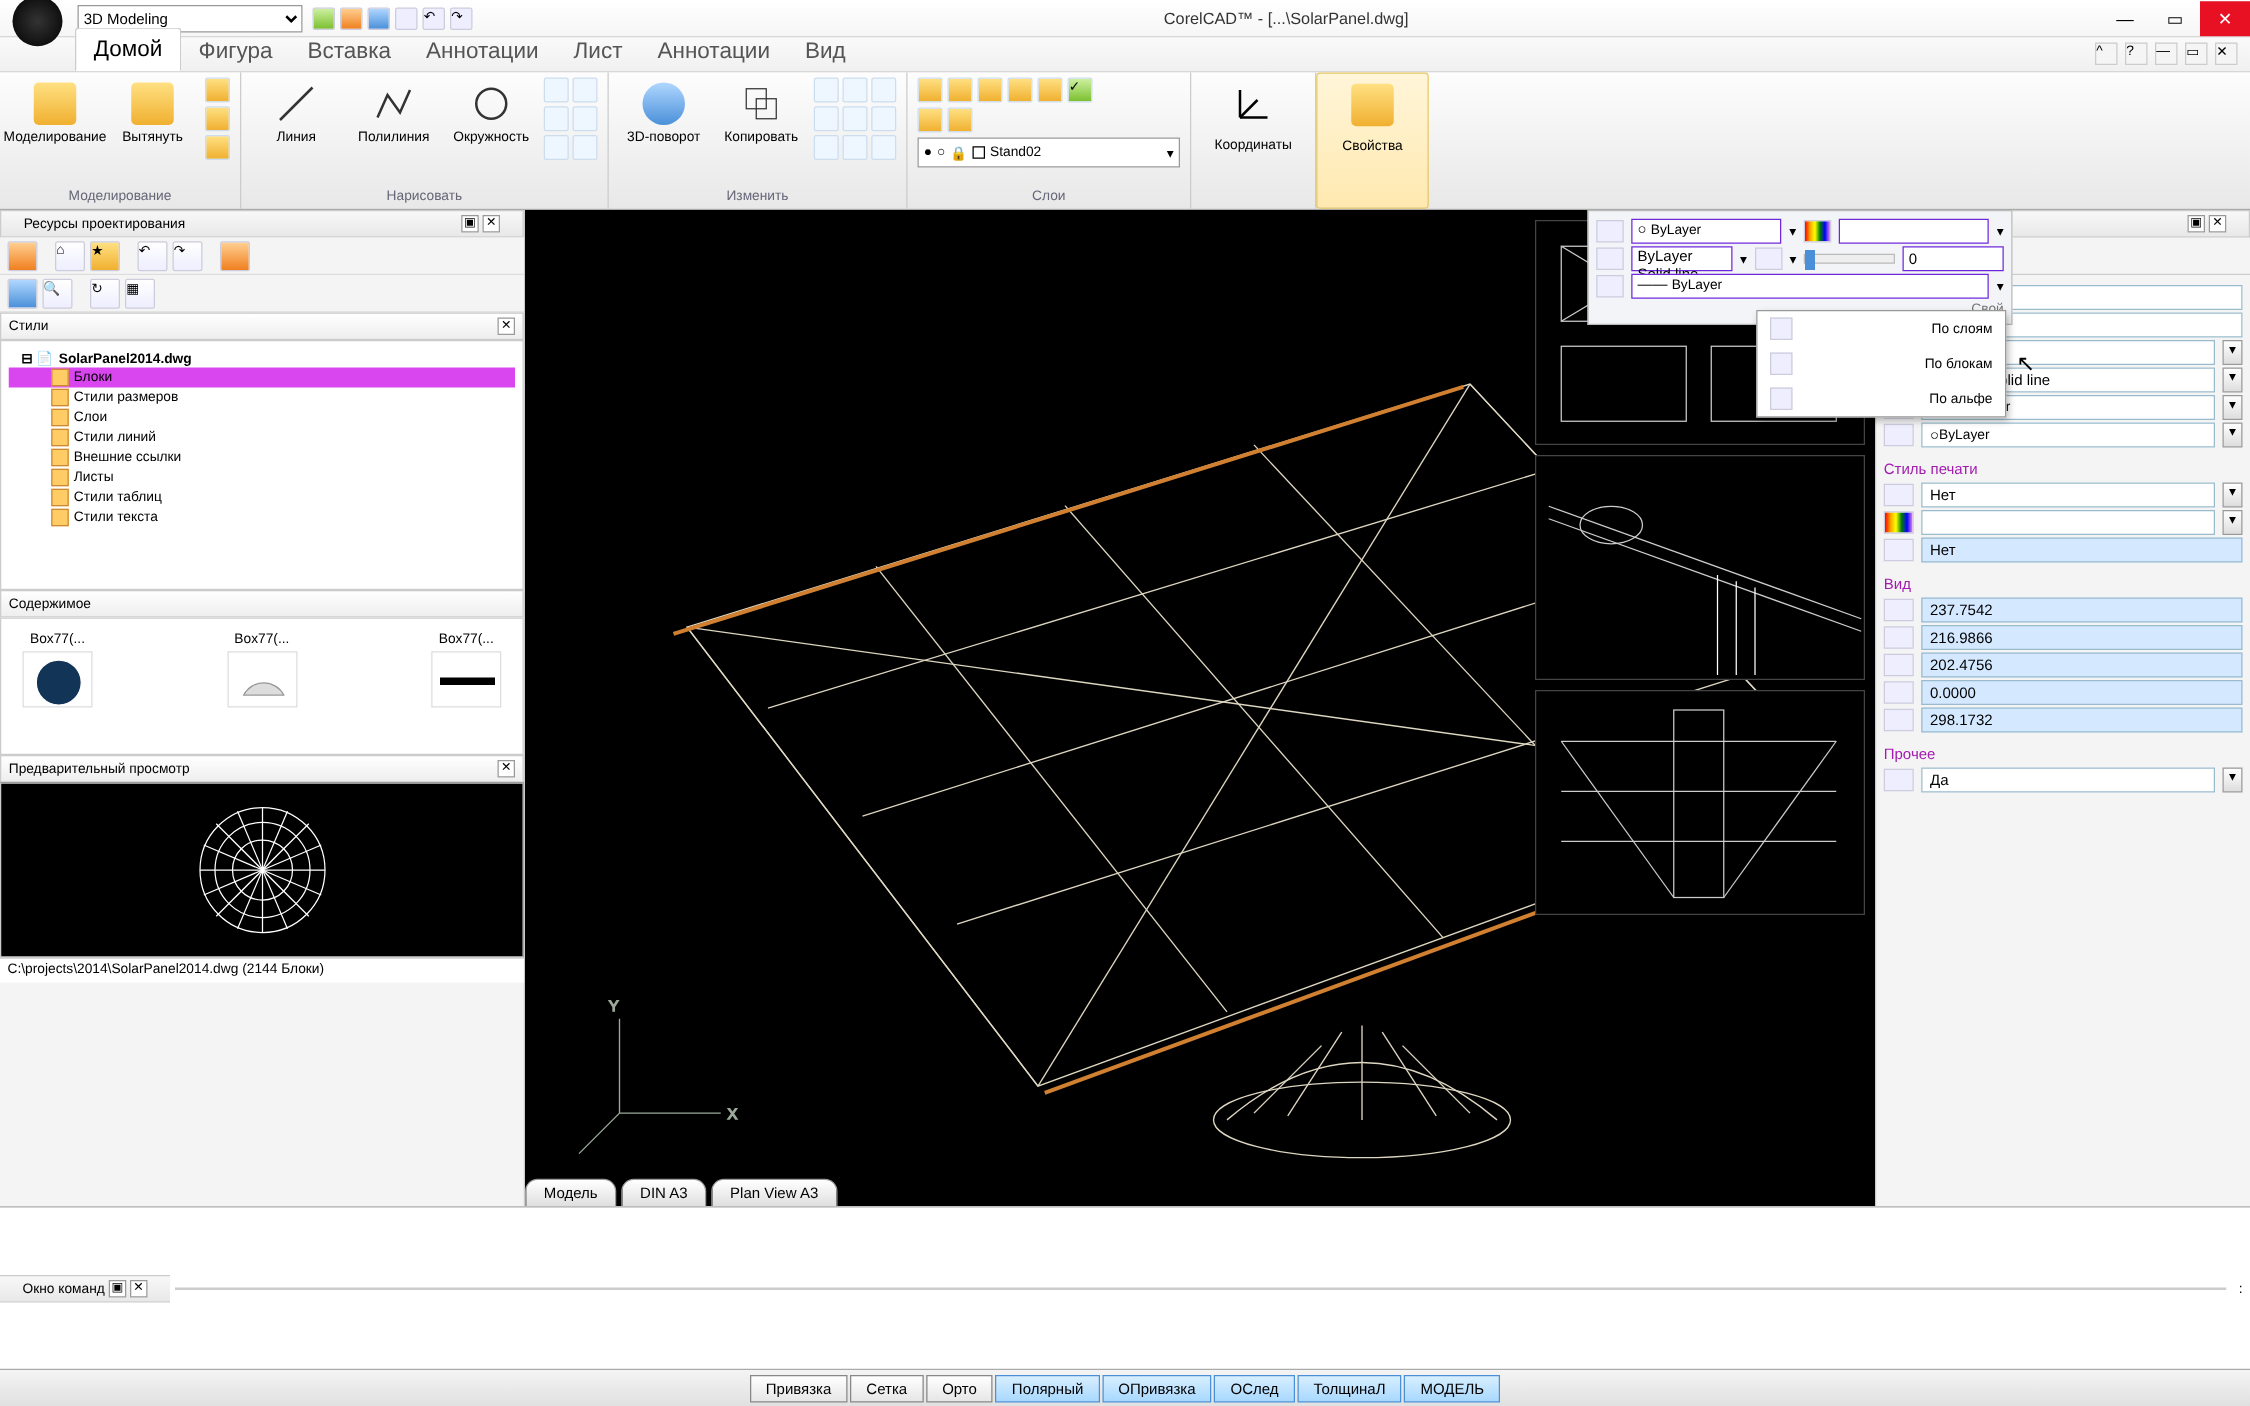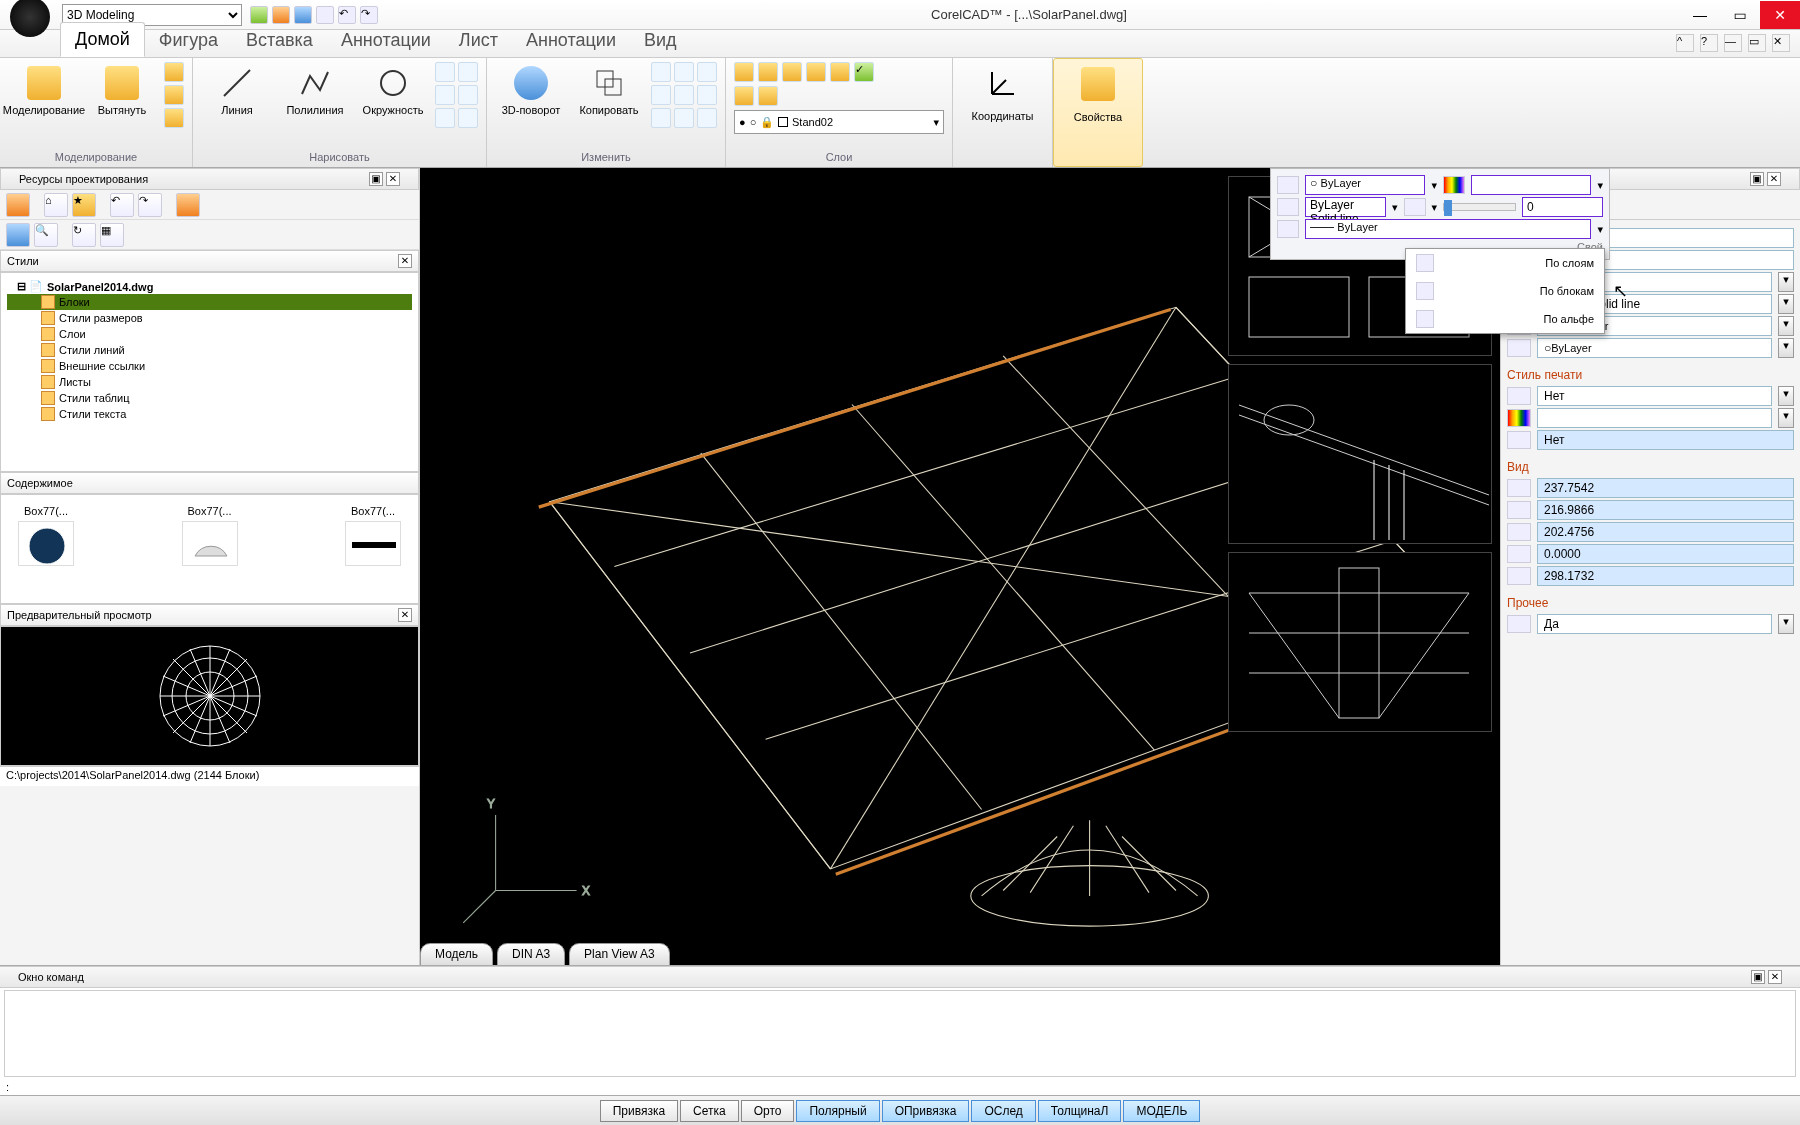--- a/index.html
+++ b/index.html
@@ -44,21 +44,21 @@
 .dock-title { height: 22px; background: linear-gradient(#f8f8f8,#e8e8e8); border: 1px solid #ccc; display: flex; align-items: center; padding: 0 18px; font-size: 12px; }
 .dock-title .spacer { flex: 1; }
 .dock-btn { width: 14px; height: 14px; margin-left: 3px; border: 1px solid #999; font-size: 10px; text-align: center; line-height: 12px; background: #fff; }
 .toolbar-row { height: 30px; display: flex; align-items: center; gap: 4px; padding: 0 6px; background: #f4f4f4; border-bottom: 1px solid #ddd; }
 .tbtn { width: 24px; height: 24px; border: 1px solid #ccd; background: linear-gradient(#fff,#eef); border-radius: 2px; }
 .section-head { height: 22px; background: linear-gradient(#fff,#eee); border: 1px solid #ccc; display: flex; align-items: center; padding: 0 6px; }
 .section-head .spacer { flex: 1; }
 .tree { background: #fff; border: 1px solid #ccc; padding: 6px; font-size: 12px; height: 200px; overflow: auto; }
 .tree-row { display: flex; align-items: center; gap: 4px; padding: 1px 0 1px 34px; }
 .tree-row.root { padding-left: 10px; font-weight: bold; }
-.tree-row.selected { background: #4d7c0f; }
+.tree-row.selected { background: #d946ef; }
 .ticon { width: 14px; height: 14px; background: #fc6; border: 1px solid #c83; }
 .content-row { display: flex; gap: 28px; padding: 10px 12px 4px; background: #fff; border: 1px solid #ccc; height: 110px; justify-content: space-between; }
 .thumb { width: 66px; display:flex; flex-direction:column; align-items:center; gap:4px; }
 .thumb-img { width: 56px; height: 45px; border: 1px solid #ddd; background:#fff; }
 .preview { background: #000; border: 1px solid #ccc; height: 140px; display: flex; align-items: center; justify-content: center; }
 .preview svg { width: 130px; height: 130px; }
 .status-path { height: 20px; padding: 2px 6px; font-size: 11px; background: #fff; border-top: 1px solid #ccc; }
 
 
 .viewport-col { flex: 1; display: flex; flex-direction: column; background: #000; position: relative; }
@@ -81,29 +81,29 @@
 
 .dropdown { position: absolute; top: 248px; right: 195px; width: 200px; background: #fff; border: 1px solid #999; box-shadow: 2px 3px 6px rgba(0,0,0,.3); z-index: 40; }
 .dropdown-item { display: flex; align-items: center; gap: 8px; padding: 5px 10px; font-size: 12px; justify-content: space-between; }
 .dropdown-item .di-ic { width:18px; height:18px; background:#eef; border:1px solid #ccd; }
 .cursor { position:absolute; top: 280px; right: 172px; font-size:18px; z-index:50; color:#000;}
 
 
 .right-col { width: 300px; background: #f4f4f4; border-left: 1px solid #ccc; display: flex; flex-direction: column; }
 .right-tbar { height: 30px; display:flex; align-items:center; gap:6px; padding:0 6px; border-bottom:1px solid #ccc; }
 .right-body { flex:1; overflow:auto; padding: 6px; }
-.prop-group-title { font-size: 12px; margin: 10px 0 4px; color:#c2410c; }
+.prop-group-title { font-size: 12px; margin: 10px 0 4px; color:#a21caf; }
 .pg-row { display:flex; align-items:center; gap:6px; margin: 2px 0; }
 .pg-row .pgic { width:24px; height:18px; background:#eef; border:1px solid #ccd; }
 .pg-row .pgval { flex:1; height:20px; background:#d4e8ff; border:1px solid #9bc; padding:0 6px; display:flex; align-items:center; font-size:12px; }
 .pg-row .pgval.white { background:#fff; }
 .pg-row .dd { width:16px; height:20px; border:1px solid #999; background:linear-gradient(#fff,#ddd); text-align:center; }
 
 
-.cmd-dock { position:absolute; left:0; right:0; bottom: 30px; height: 130px; background:#fff; border-top:1px solid #aaa; display:flex; flex-direction:column; }
+.cmd-dock { position:absolute; left:0; right:0; bottom: 30px; height: 130px; background:#fff; border-top:1px solid #aaa; display:flex; flex-direction:row;align-items:center; }
 .cmd-dock .dock-title { border-left:none; border-right:none; }
 .cmd-body { flex:1; background:#fff; border:1px solid #ccc; margin: 2px 4px; }
 .cmd-line { padding: 2px 6px; color:#000; }
 
 
 .statusbar { position:absolute; left:0; right:0; bottom:0; height:30px; background:linear-gradient(#f4f4f4,#e0e0e0); border-top:1px solid #aaa; display:flex; align-items:center; justify-content:center; gap:2px; }
 .sbtn { height:22px; padding:0 12px; border:1px solid #888; background:linear-gradient(#fff,#e6e6e6); font-size:12px; }
 .sbtn.active { background:linear-gradient(#d8efff,#a8d8ff); border-color:#4a90d9; }
 
 

